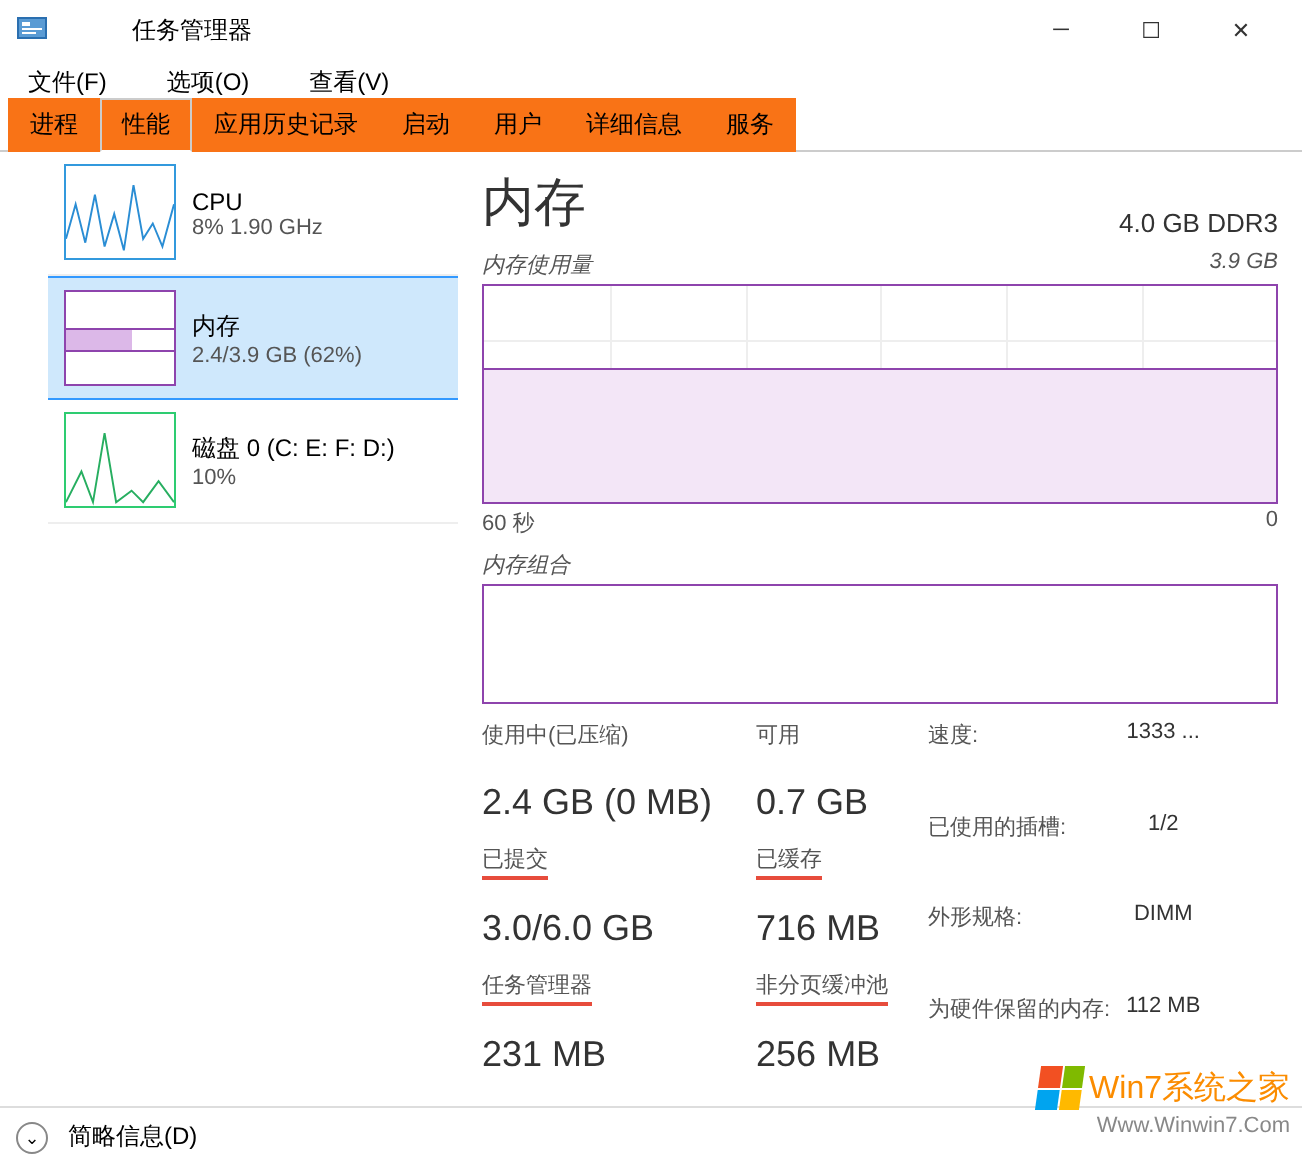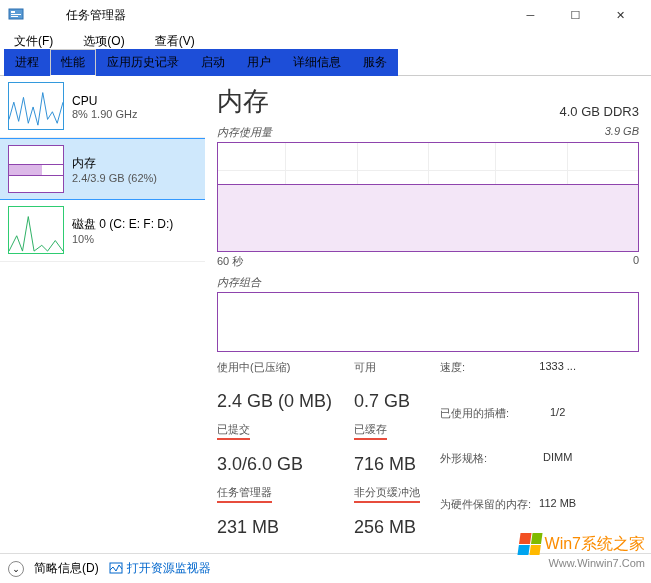--- a/index.html
+++ b/index.html
@@ -8,26 +8,26 @@
 .titlebar { height: 30px; display: flex; align-items: center; padding: 0 8px; gap: 36px; }
 .titlebar .app-icon { width: 16px; height: 16px; margin-right: 6px; }
 .titlebar .title { flex: 1; font-size: 12px; }
 .titlebar .winbtns { display: flex; }
 .titlebar .winbtn { width: 45px; height: 28px; display: flex; align-items: center; justify-content: center; font-size: 11px; color: #333; }
 
 .menubar { height: 22px; display: flex; align-items: center; padding: 0 8px; gap: 18px; }
 .menubar .menuitem { padding: 2px 6px; font-size: 12px; }
 
 .tabbar { height: 24px; display: flex; align-items: flex-end; border-bottom: 1px solid #ccc; padding: 0 4px; }
-.tabbar .tab { padding: 4px 10px; font-size: 12px; border: 1px solid transparent; position: relative; bottom: -1px; background: #1d4ed8; margin-top: 33px; }
+.tabbar .tab { padding: 4px 10px; font-size: 12px; border: 1px solid transparent; position: relative; bottom: -1px; background: #f97316; margin-top: 33px; }
 .tabbar .tab.active { border: 1px solid #ccc; border-bottom: 1px solid #fff; }
 
 .body { display: flex; height: calc(583px - 30px - 22px - 24px - 30px); }
 
-.sidebar { width: 205px; overflow: hidden; }
+.sidebar { width: 205px; overflow: hidden; margin-left: 24px; }
 .side-item { display: flex; height: 62px; padding: 6px 8px; gap: 8px; border-bottom: 1px solid #eee; }
 .side-item.selected { background: #cfe8fc; border-top: 1px solid #3399ff; border-bottom: 1px solid #3399ff; }
 .side-thumb { width: 56px; height: 48px; border: 1px solid #3399dd; background: #fff; position: relative; overflow: hidden; }
 .side-text { display: flex; flex-direction: column; justify-content: center; }
 .side-title { font-size: 12px; color: #000; }
 .side-sub { font-size: 11px; color: #555; }
 
 .main { flex: 1; padding: 8px 12px 4px 12px; position: relative; }
 .main-header { display: flex; justify-content: space-between; align-items: flex-end; margin-bottom: 6px; }
 .h-title { font-size: 26px; font-weight: 400; color: #333; }
@@ -212,27 +212,20 @@
         <span>为硬件保留的内存:</span>
           <span class="rv">112 MB</span>
       </div>
     </div>
   </div>
 </div>
 
 <div class="footer">
   <div class="chev">⌄</div>
   <span>简略信息(D)</span>
-  <span class="link">
-    <svg class="rm-icon" viewBox="0 0 14 14">
-        <rect x="1" y="1" width="12" height="10" fill="none" stroke="#0066cc"></rect>
-        <polyline points="1,8 4,5 7,9 10,3 13,7" stroke="#0066cc" fill="none"></polyline>
-      </svg>
-    <span>打开资源监视器</span>
-  </span>
 </div>
 
 <div class="watermark">
   <div class="win-logo">
       <div></div>
       <div></div>
       <div></div>
       <div></div>
     </div>
   <span>Win7系统之家</span>

